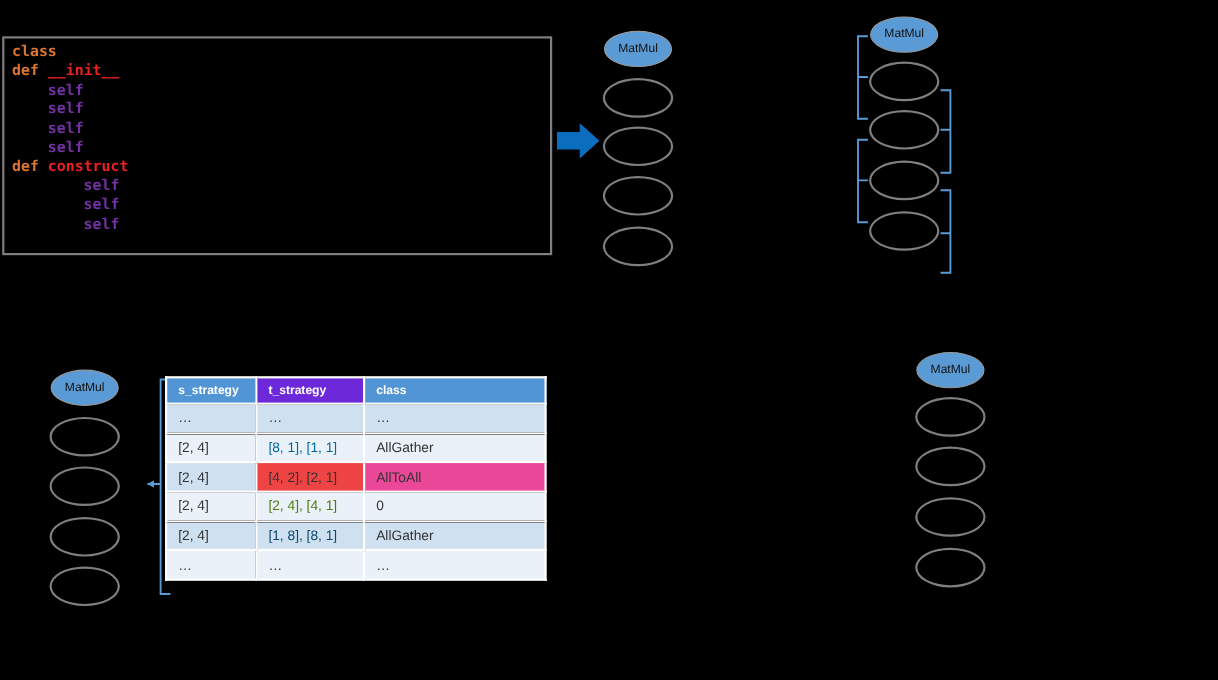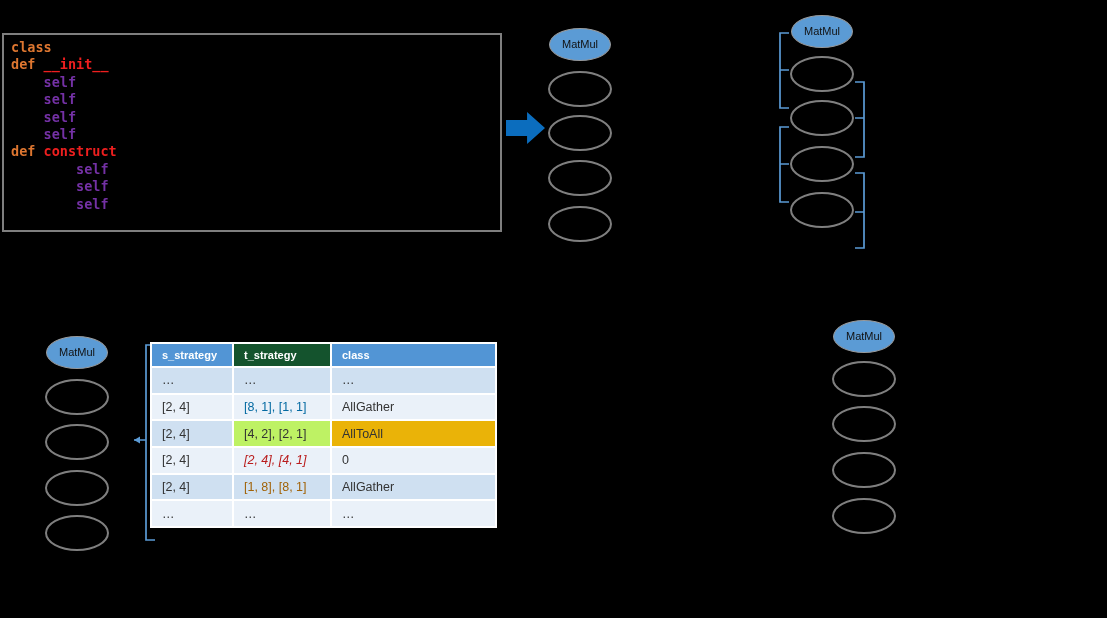--- a/index.html
+++ b/index.html
@@ -77,48 +77,48 @@
       <path d="M 789 127 L 780 127 L 780 202 L 789 202 M 780 164 L 789 164" fill="none" stroke="#5B9BD5" stroke-width="1.7"></path>
       <path d="M 855 173 L 864 173 L 864 248 L 855 248 M 864 212 L 855 212" fill="none" stroke="#5B9BD5" stroke-width="1.7"></path>
       <path d="M 155 345 L 146 345 L 146 540 L 155 540 M 146 440 L 134 440" fill="none" stroke="#5B9BD5" stroke-width="1.7"></path>
       <polygon points="134,440 140,436.5 140,443.5" fill="#5B9BD5"></polygon>
     </svg>
   <div id="strategy-table-wrap" style="left: 150px; top: 342px;">
     <table class="strategy">
       <thead>
           <tr>
             <th style="width: 70px; background: rgb(82, 149, 213);">s_strategy</th>
-            <th style="width: 86px; background: #14532d;">t_strategy</th>
+            <th style="width: 86px; background: #6d28d9;">t_strategy</th>
             <th style="width: 153px; background: rgb(82, 149, 213);">class</th>
           </tr>
         </thead>
       <tbody>
           <tr>
             <td style="background: rgb(207, 224, 241); color: rgb(51, 51, 51);">…</td>
             <td style="background: rgb(207, 224, 241); color: rgb(51, 51, 51);">…</td>
             <td style="background: rgb(207, 224, 241); color: rgb(51, 51, 51);">…</td>
           </tr>
           <tr>
             <td style="background: rgb(234, 241, 249); color: rgb(51, 51, 51);">[2, 4]</td>
             <td style="background: rgb(234, 241, 249); color: #0369a1;">[8, 1], [1, 1]</td>
             <td style="background: rgb(234, 241, 249); color: rgb(51, 51, 51);">AllGather</td>
           </tr>
           <tr>
             <td style="background: rgb(207, 224, 241); color: rgb(51, 51, 51);">[2, 4]</td>
-            <td style="background: #bef264; color: rgb(51, 51, 51);">[4, 2], [2, 1]</td>
-            <td style="background: #eab308; color: rgb(51, 51, 51);">AllToAll</td>
+            <td style="background: #ef4444; color: rgb(51, 51, 51);">[4, 2], [2, 1]</td>
+            <td style="background: #ec4899; color: rgb(51, 51, 51);">AllToAll</td>
           </tr>
           <tr>
             <td style="background: rgb(234, 241, 249); color: rgb(51, 51, 51);">[2, 4]</td>
-            <td style="background: rgb(234, 241, 249); color: #b91c1c; font-style: italic;">[2, 4], [4, 1]</td>
+            <td style="background: rgb(234, 241, 249); color: #4d7c0f;">[2, 4], [4, 1]</td>
             <td style="background: rgb(234, 241, 249); color: rgb(51, 51, 51);">0</td>
           </tr>
           <tr>
             <td style="background: rgb(207, 224, 241); color: rgb(51, 51, 51);">[2, 4]</td>
-            <td style="background: rgb(207, 224, 241); color: #a16207;">[1, 8], [8, 1]</td>
+            <td style="background: rgb(207, 224, 241); color: #0c4a6e;">[1, 8], [8, 1]</td>
             <td style="background: rgb(207, 224, 241); color: rgb(51, 51, 51);">AllGather</td>
           </tr>
           <tr>
             <td style="background: rgb(234, 241, 249); color: rgb(51, 51, 51);">…</td>
             <td style="background: rgb(234, 241, 249); color: rgb(51, 51, 51);">…</td>
             <td style="background: rgb(234, 241, 249); color: rgb(51, 51, 51);">…</td>
           </tr>
         </tbody>
     </table>
   </div>

